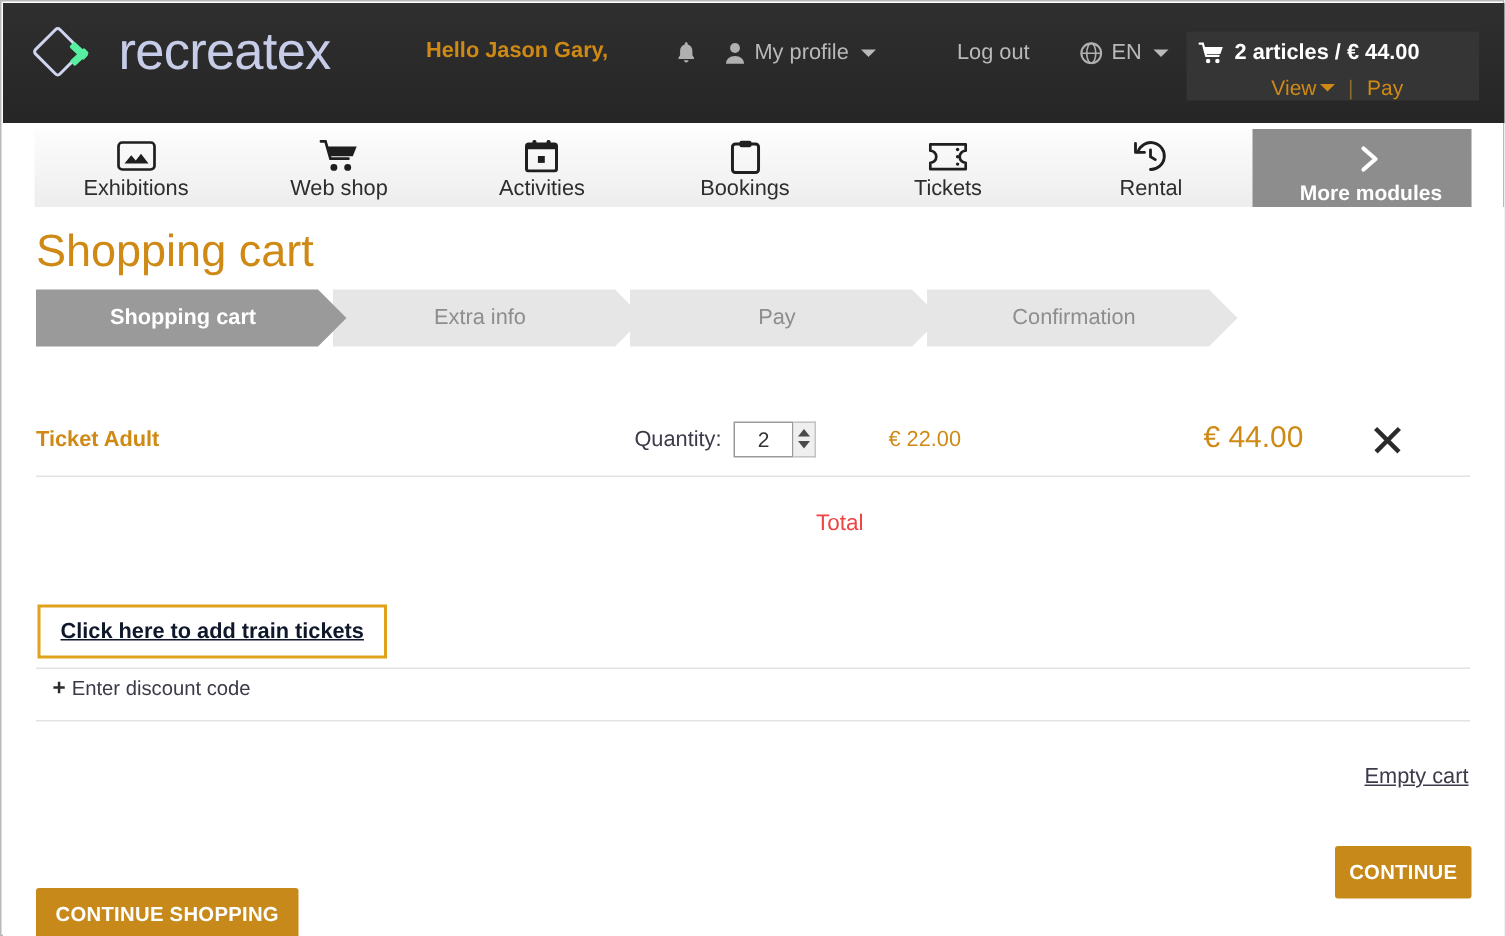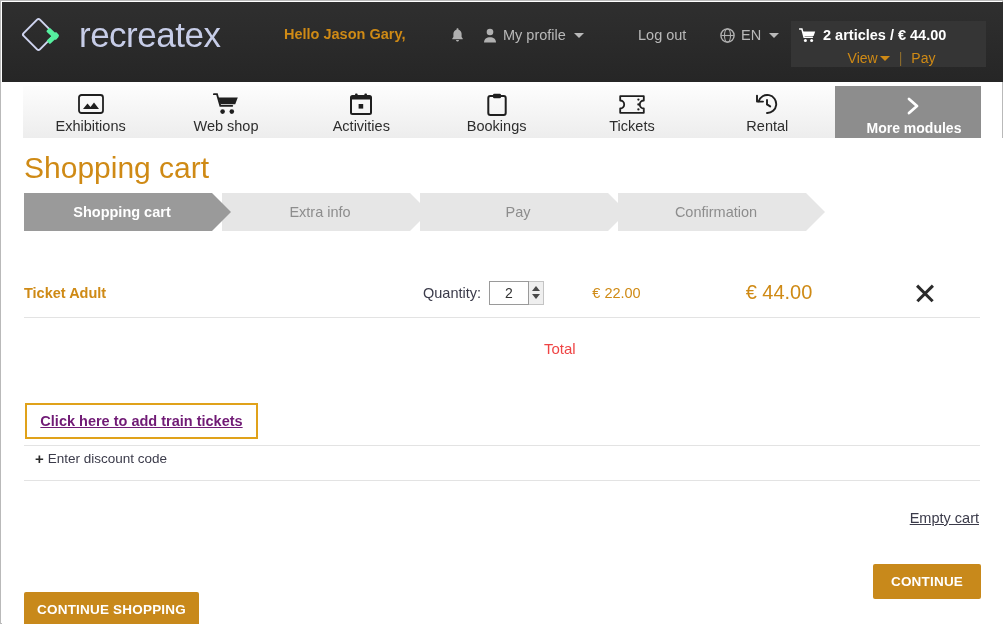--- a/index.html
+++ b/index.html
@@ -267,21 +267,21 @@
   .spin-dn { border-top: 5px solid #4a4a4a; }
 
   .c-unit {
     width: 145px;
     text-align: center;
     color: #cf8a15;
     font-size: 14.5px;
   }
   .c-sub {
     width: 180px;
-    text-align: center;
+    text-align: right;
     color: #cf8a15;
     font-size: 20px;
   }
   .c-del {
     flex: 1;
     display: flex;
     justify-content: center;
     cursor: pointer;
   }
   .x-icon {
@@ -321,21 +321,21 @@
     left: 23px; top: 265px;
     width: 233px; height: 36px;
     border: 2px solid #e0a21a;
     display: flex;
     align-items: center;
     justify-content: center;
     cursor: pointer;
     background: #fff;
   }
   .train-btn span {
-    color: #701a75;
+    color: #0f172a;
     font-size: 14.5px;
     font-weight: 700;
     text-decoration: underline;
   }
 
   .discount-sep {
     position: absolute;
     left: 22px; top: 307px;
     width: 956px;
     border-top: 1px solid #e3e3e3;
@@ -382,21 +382,21 @@
     font-size: 13.5px;
     font-weight: 700;
     letter-spacing: 0.2px;
     cursor: pointer;
     border-radius: 2px;
     display: flex;
     align-items: center;
     justify-content: center;
   }
   .btn-left { left: 22px; top: 426px; width: 175px; margin-top: 28px; }
-  .btn-right { right: 22px; top: 426px; width: 108px; }
+  .btn-right { right: 22px; top: 426px; width: 91px; }
 
   svg { display: block; }
 </style>
 </head>
 <body>
 
 <div class="page">
 
   <div class="topbar">
 

